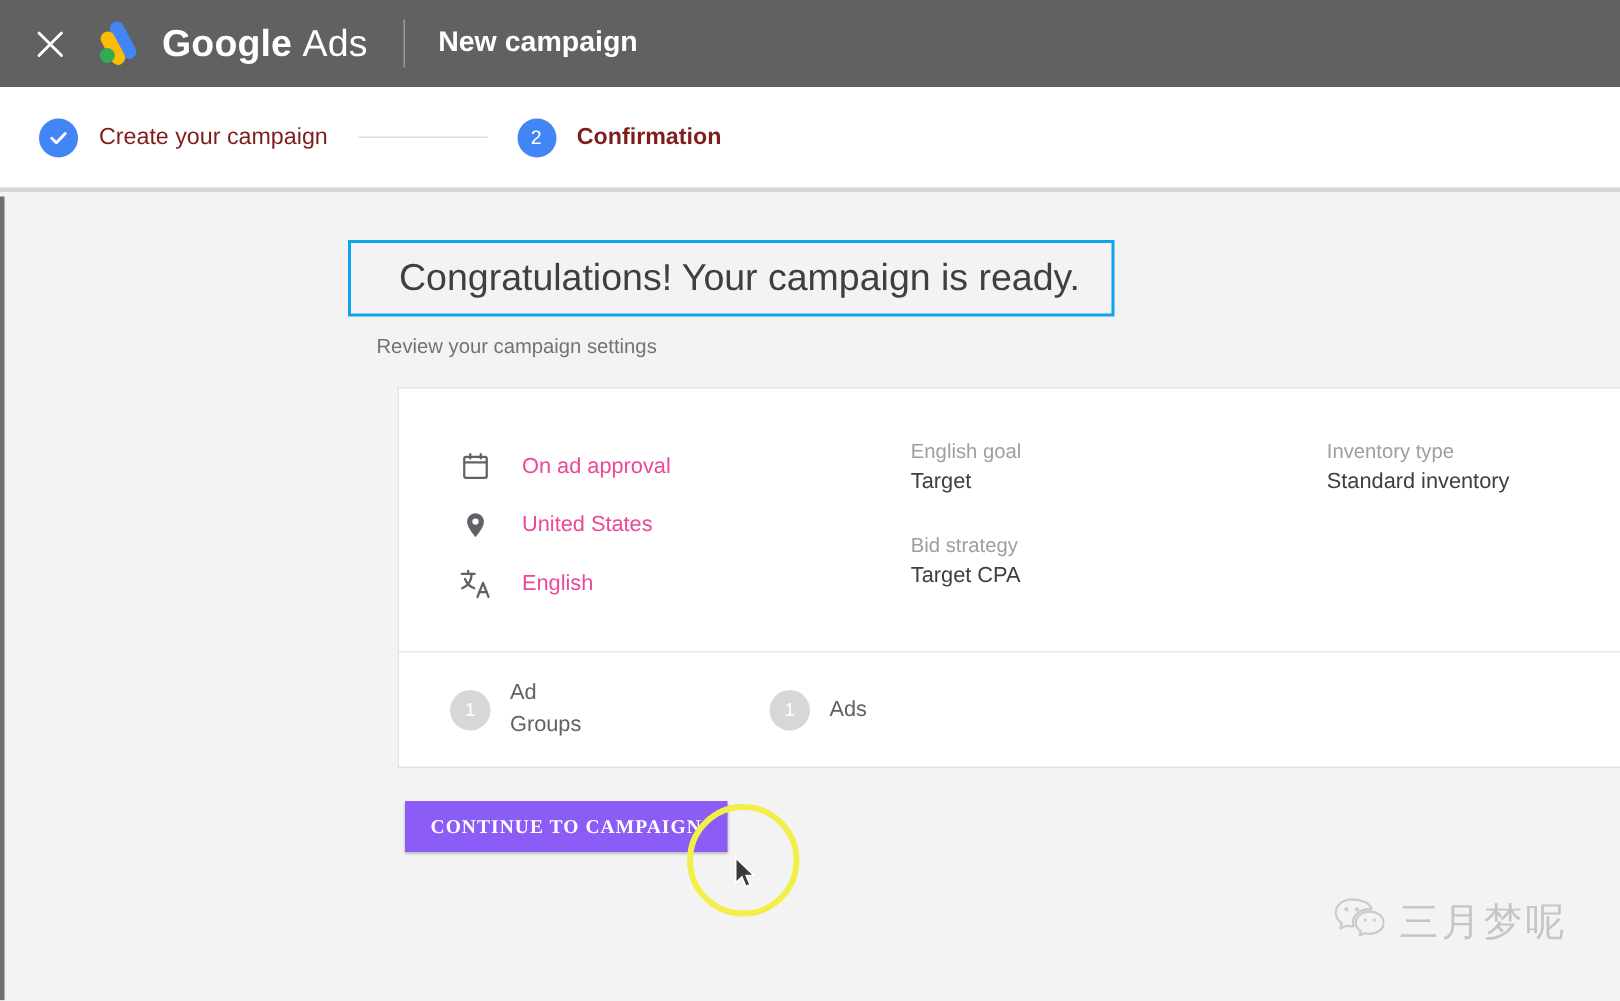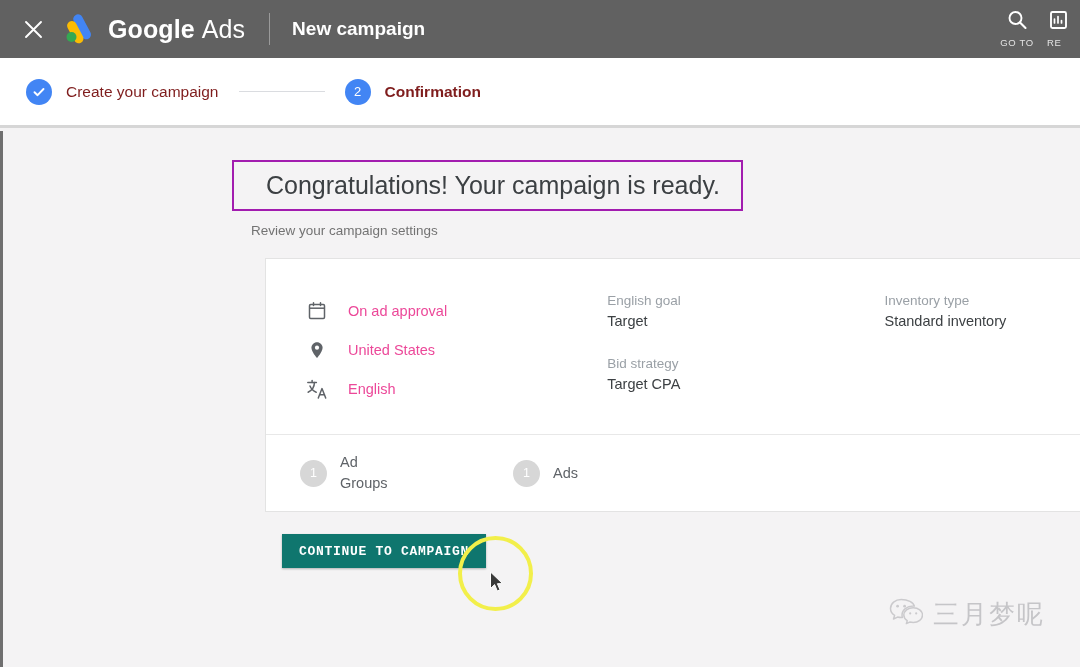--- a/index.html
+++ b/index.html
@@ -175,21 +175,21 @@
     box-sizing: border-box;
   }
 
   
   .headline-box {
     position: absolute;
     left: 229px;
     top: 29px;
     width: 511px;
     height: 51px;
-    border: 2px solid #a21caf;
+    border: 2px solid #0ea5e9;
     box-sizing: border-box;
     display: flex;
     align-items: center;
     padding-left: 32px;
   }
   .headline {
     font-size: 25px;
     color: #3c4043;
     white-space: nowrap;
   }
@@ -296,27 +296,27 @@
     color: #5f6368;
     line-height: 21px;
     max-width: 56px;
   }
   .count-item.wide .count-label { max-width: 60px; }
   .count-gap { width: 113px; flex: 0 0 auto; }
 
   
   .cta {
     position: absolute;
-    left: 279px;
+    left: 267px;
     top: 403px;
     height: 34px;
-    background: #0f766e;
+    background: #8b5cf6;
     color: #ffffff;
     border: none;
-    font-family: Liberation Mono, monospace;
+    font-family: Liberation Serif, serif;
     font-size: 13px;
     font-weight: bold;
     letter-spacing: 0.7px;
     padding: 0 17px;
     cursor: pointer;
     box-shadow: 0 1px 2px rgba(0,0,0,0.28);
   }
 
   
   .cursor-ring {
@@ -379,43 +379,20 @@
       </div>
       <div class="brand-name">
         <span style="font-weight:bold;">Google</span><span class="thin" style="margin-left:7px;">Ads</span>
       </div>
     </div>
 
     <div class="bar-sep"></div>
 
     <div class="page-context">New campaign</div>
 
-    <div class="topbar-actions">
-
-      <div class="bar-action">
-        <div class="glyph">
-          <svg width="22" height="22" viewBox="0 0 22 22">
-            <circle cx="9.5" cy="9" r="6" fill="none" stroke="#ffffff" stroke-width="1.9"></circle>
-            <path d="M14 13.5 L19.5 19" stroke="#ffffff" stroke-width="2.1" stroke-linecap="round"></path>
-          </svg>
-        </div>
-        <div class="cap">GO TO</div>
-      </div>
-
-      <div class="bar-action clipped">
-        <div class="glyph">
-          <svg width="22" height="22" viewBox="0 0 22 22">
-            <rect x="4" y="3" width="15" height="16" rx="1.5" fill="none" stroke="#ffffff" stroke-width="1.9"></rect>
-            <path d="M7.5 14 V10 M11 14 V7.5 M14.5 14 V11.5" stroke="#ffffff" stroke-width="1.7" stroke-linecap="round"></path>
-          </svg>
-        </div>
-        <div class="cap">RE</div>
-      </div>
-
-    </div>
   </div>
 
   <div class="stepper">
 
     <div class="step">
       <div class="step-bullet">
         <svg width="14" height="14" viewBox="0 0 14 14">
           <path d="M2.5 7.2 L5.6 10.2 L11.5 4" fill="none" stroke="#ffffff" stroke-width="1.9" stroke-linecap="round" stroke-linejoin="round"></path>
         </svg>
       </div>

